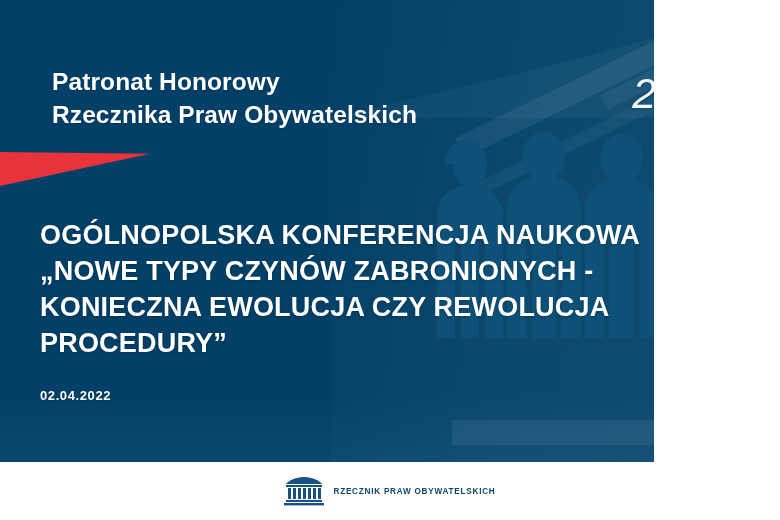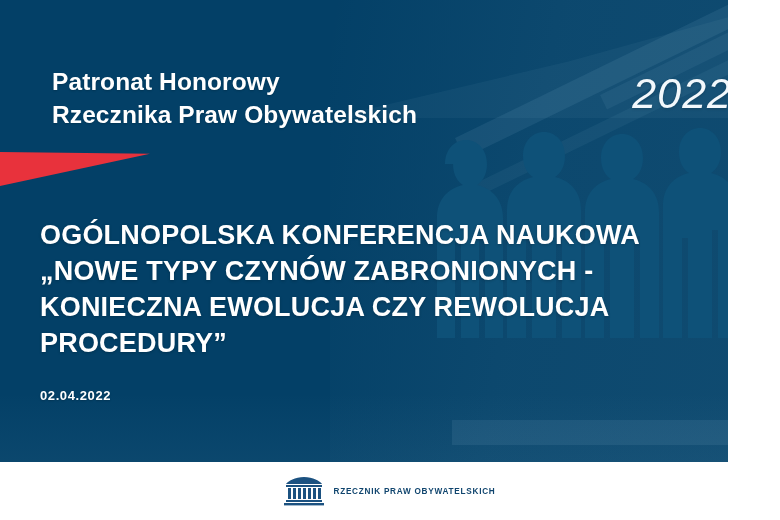--- a/index.html
+++ b/index.html
@@ -9,21 +9,21 @@
   }
   body {
     width: 780px;
     height: 520px;
     font-family: "Liberation Sans", sans-serif;
     overflow: hidden;
   }
 
   #poster {
     position: relative;
-    width: 728px;
+    width: 654px;
     height: 520px;
     background: #ffffff;
     overflow: hidden;
   }
 
   
   #banner {
     position: absolute;
     left: 0;
     top: 0;

